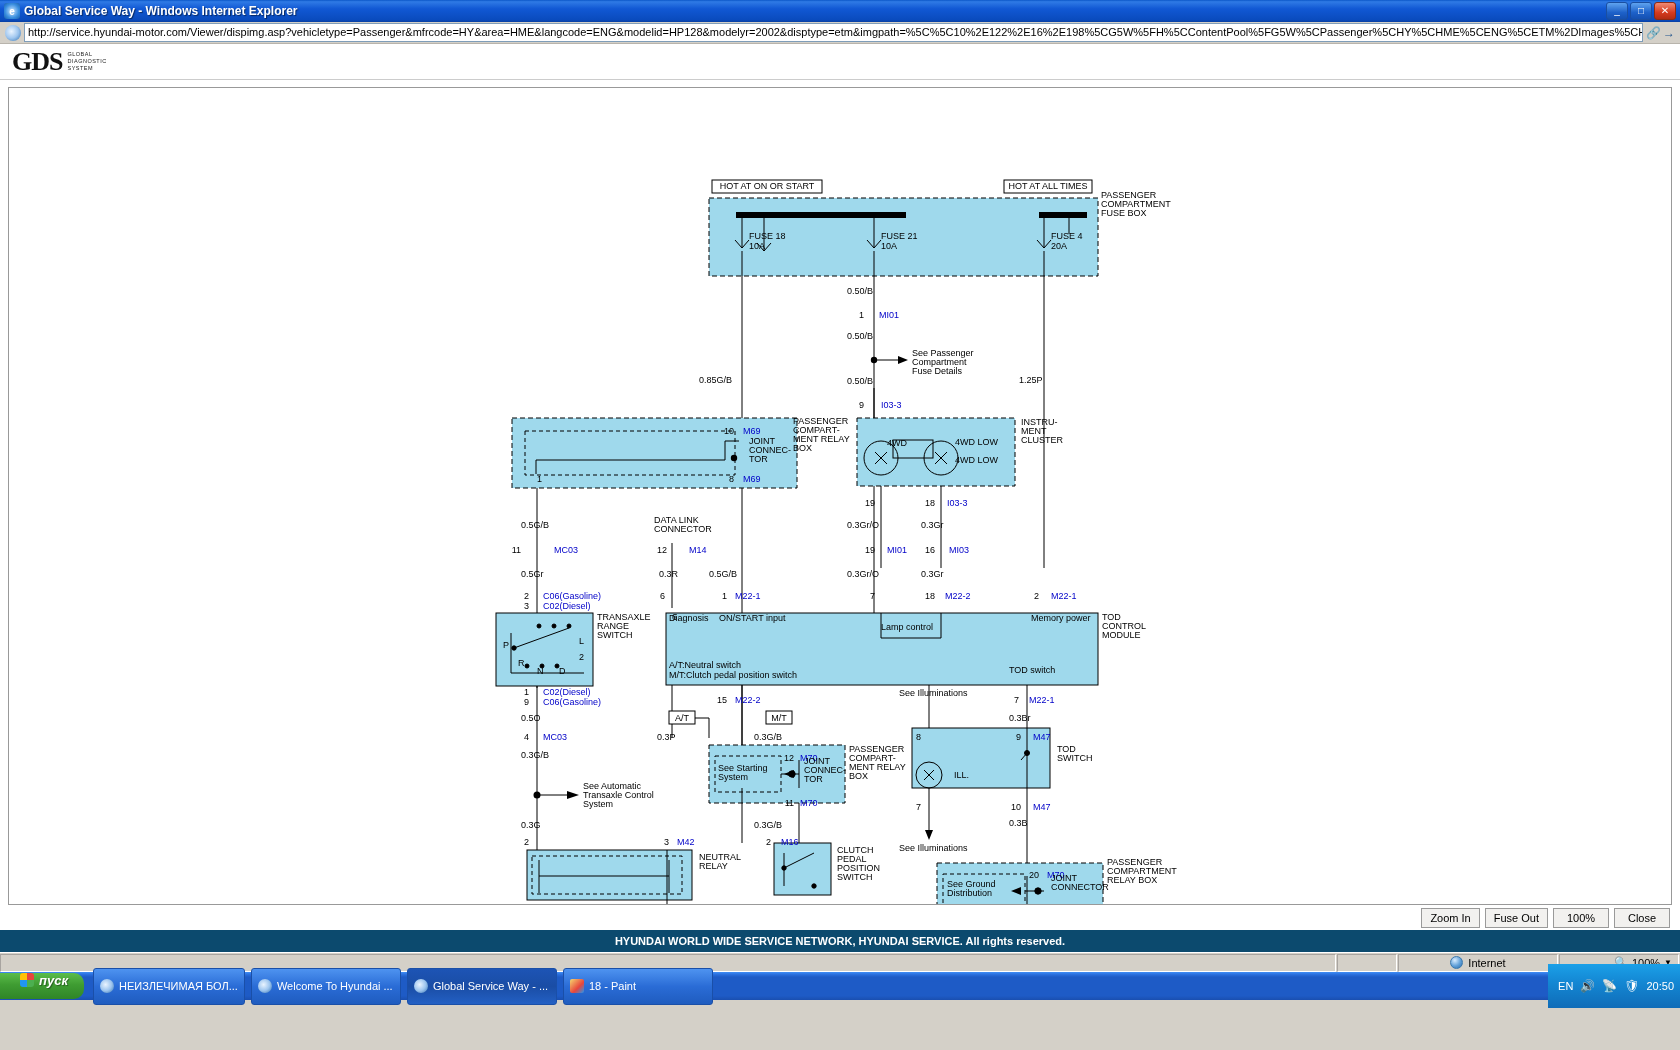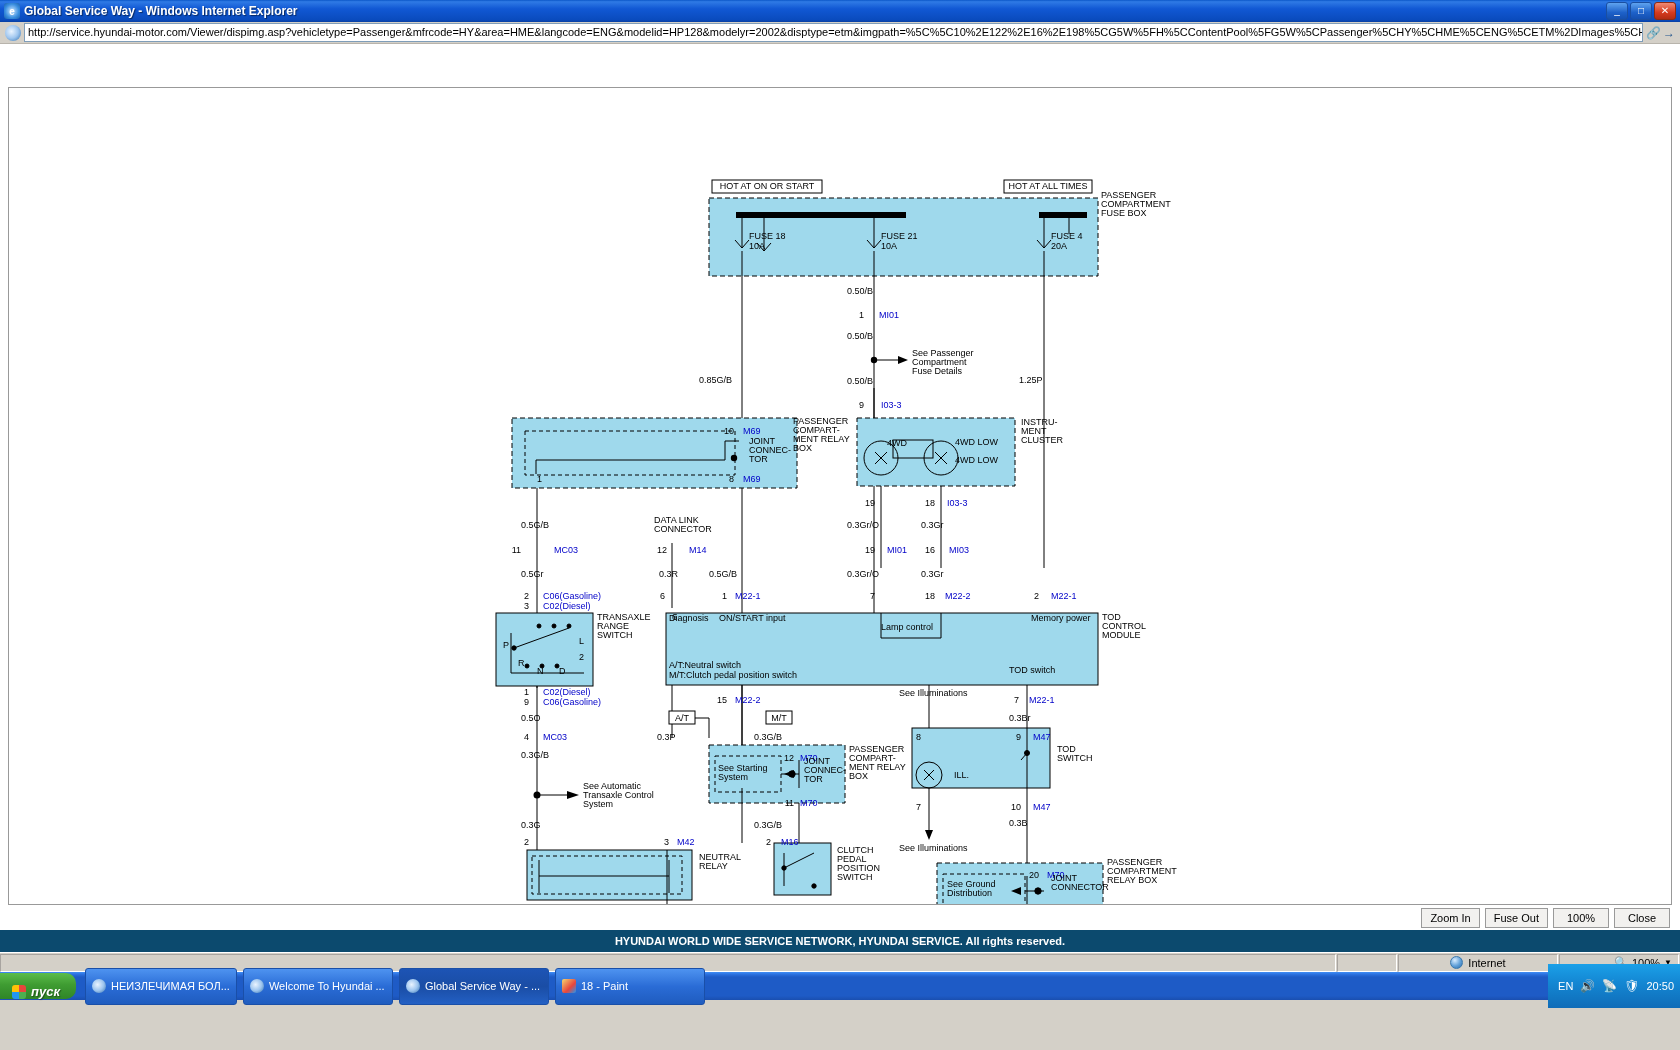--- a/index.html
+++ b/index.html
@@ -110,25 +110,25 @@
     background:radial-gradient(circle at 35% 30%, #d8ecff, #5f9fd8 55%, #2a6ba8);
     border:1px solid #3b78ad;
   }
   
   .taskbar {
     height:28px;
     background:linear-gradient(to bottom,#3f8df5 0%,#2a6fdd 9%,#1e5bc6 18%,#1e5bc6 85%,#1a4fb0 100%);
     display:flex; align-items:center;
   }
   .startbtn {
-    height:26px; margin:1px 6px 1px 0; padding:0 16px 0 12px;
+    height:26px; margin:1px 6px 1px 0; padding:0 16px 0 20px;
     background:linear-gradient(to bottom,#5bbd4b 0%,#3f9c32 45%,#2f8527 100%);
     border-top-right-radius:10px; border-bottom-right-radius:10px;
     color:#fff; font-weight:bold; font-size:13px;
-    display:flex; align-items:flex-end; gap:5px;
+    display:flex; align-items:flex-start; gap:5px;
     font-style:italic;
     text-shadow:1px 1px 1px rgba(0,0,0,.4);
   }
   .startbtn .flag {
     width:14px;height:14px;border-radius:3px;
     background:conic-gradient(from 0deg,#e8453c 0 25%,#4caf50 0 50%,#2196f3 0 75%,#ffc107 0);
   }
   .taskitem {
     height:37px; min-width:150px; max-width:152px;
     margin:0 3px; padding:0 6px;
@@ -174,20 +174,30 @@
   <div class="addr-ie-icon"></div>
   <div class="addr-input">http://service.hyundai-motor.com/Viewer/dispimg.asp?vehicletype=Passenger&amp;mfrcode=HY&amp;area=HME&amp;langcode=ENG&amp;modelid=HP128&amp;modelyr=2002&amp;disptype=etm&amp;imgpath=%5C%5C10%2E122%2E16%2E198%5CG5W%5FH%5CContentPool%5FG5W%5CPassenger%5CHY%5CHME%5CENG%5CETM%2DImages%5CHY%2</div>
   <div class="addr-icons">
     <span>🔗</span>
     <span>→</span>
   </div>
 </div>
 
 <div class="content">
 
+  <div class="gds-header">
+    <div class="gds-logo">
+      <span>GDS</span>
+    </div>
+    <div class="gds-sub">
+      <div>GLOBAL</div>
+      <div>DIAGNOSTIC</div>
+      <div>SYSTEM</div>
+    </div>
+  </div>
 
   <div class="canvas-wrap">
     <svg class="diagram" width="1660" height="820" viewBox="0 0 1660 820">
 
       <rect x="703" y="92" width="110" height="13" fill="#fff" stroke="#000"></rect>
       <text x="758" y="101" text-anchor="middle" font-size="8.5">HOT AT ON OR START</text>
       <rect x="995" y="92" width="88" height="13" fill="#fff" stroke="#000"></rect>
       <text x="1039" y="101" text-anchor="middle" font-size="8.5">HOT AT ALL TIMES</text>
 
       <rect x="700" y="110" width="389" height="78" class="box-dash"></rect>

